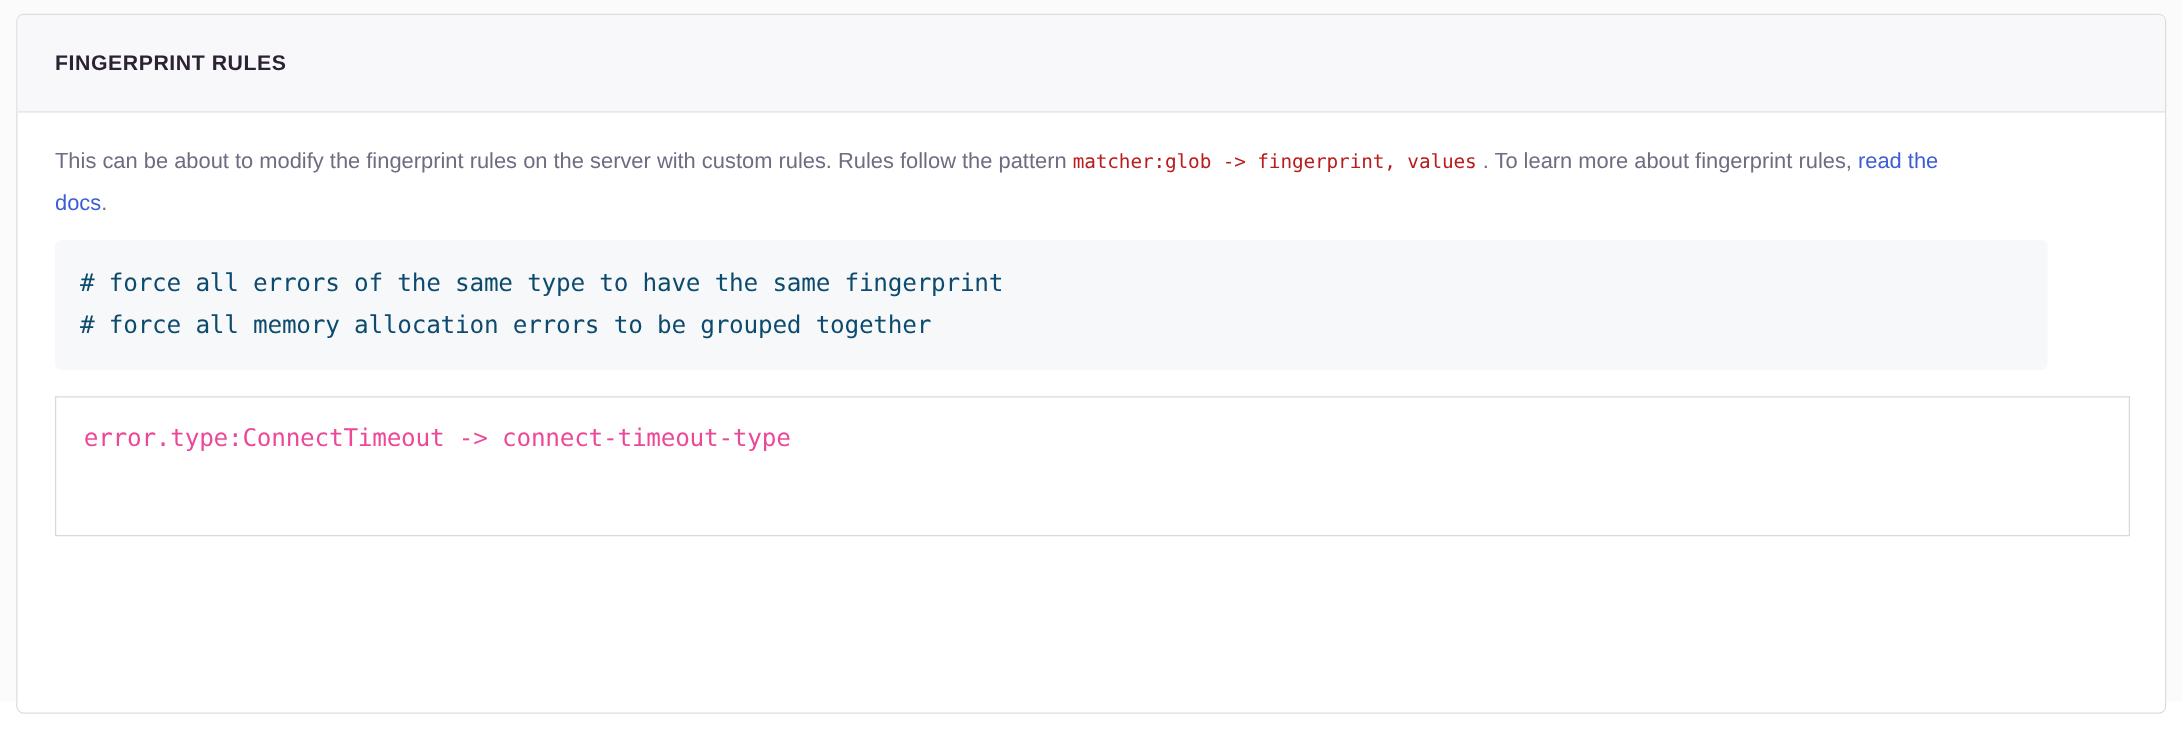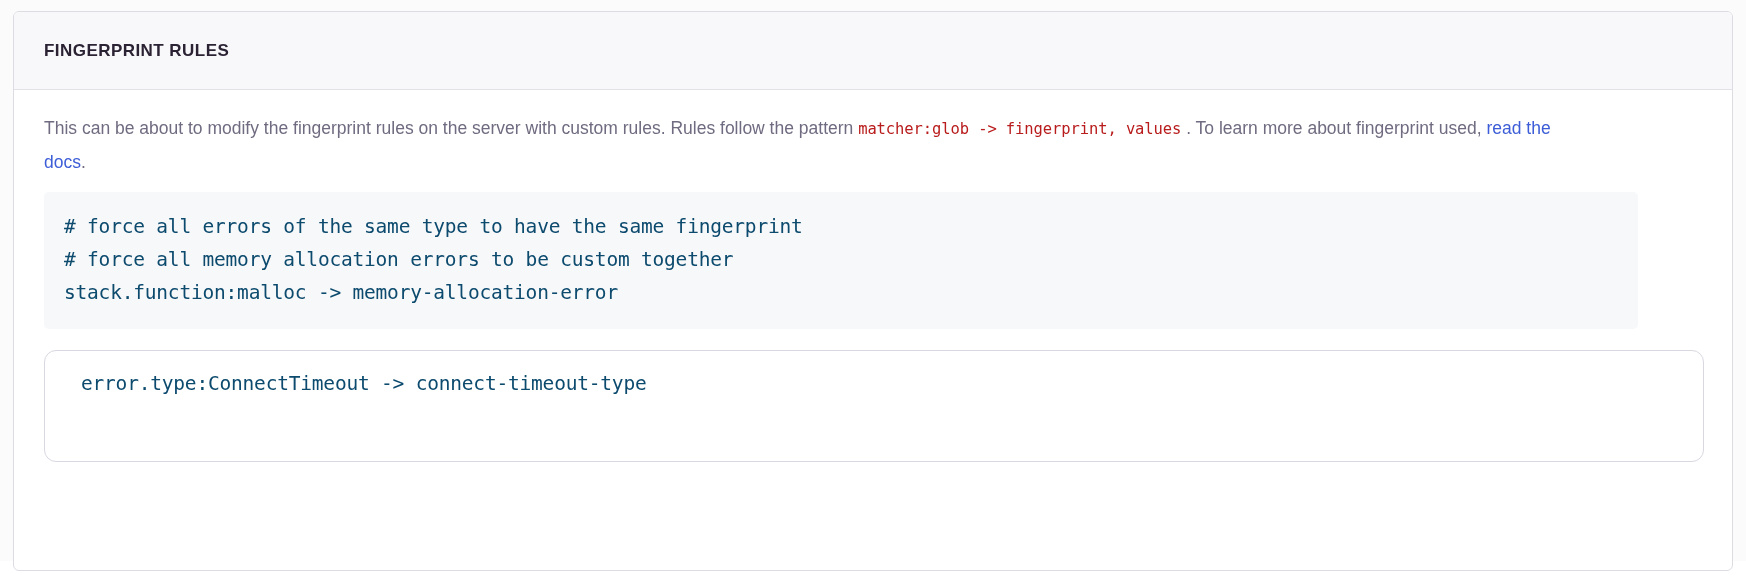--- a/index.html
+++ b/index.html
@@ -99,49 +99,48 @@
     letter-spacing: -0.2px;
   }
 
   .rules-input {
     box-sizing: border-box;
     display: block;
     width: 1660px;
     height: 112px;
     background: #ffffff;
     border: 1px solid #d9d7e0;
-    border-radius: 12px;
-    padding: 16px 36px;
+    border-radius: 0;
+    padding: 16px 22px;
     resize: none;
     outline: none;
     font-family: "DejaVu Sans Mono", "Liberation Mono", monospace;
     font-size: 19.5px;
     line-height: 33px;
-    color: #0c4a6e;
+    color: #ec4899;
     letter-spacing: -0.2px;
     overflow: hidden;
   }
 </style>
 </head>
 <body>
 
 <div class="page">
   <section class="panel">
 
     <div class="panel-header">
       <h2 class="panel-title">FINGERPRINT RULES</h2>
     </div>
 
     <div class="panel-body">
 
-      <p class="description"><span>This can be about to modify the fingerprint rules on the server with custom rules. Rules follow the pattern </span><code class="inline-code">matcher:glob -&gt; fingerprint, values</code><span> . To learn more about fingerprint used, </span><a class="docs-link" href="#">read the docs</a><span>.</span></p>
+      <p class="description"><span>This can be about to modify the fingerprint rules on the server with custom rules. Rules follow the pattern </span><code class="inline-code">matcher:glob -&gt; fingerprint, values</code><span> . To learn more about fingerprint rules, </span><a class="docs-link" href="#">read the docs</a><span>.</span></p>
 
       <div class="code-block">
         <div class="code-line"># force all errors of the same type to have the same fingerprint</div>
-        <div class="code-line"># force all memory allocation errors to be custom together</div>
-        <div class="code-line">stack.function:malloc -&gt; memory-allocation-error</div>
+        <div class="code-line"># force all memory allocation errors to be grouped together</div>
       </div>
 
       <textarea class="rules-input" spellcheck="false" placeholder="" style="">error.type:ConnectTimeout -&gt; connect-timeout-type</textarea>
 
     </div>
   </section>
 </div>
 
 </body></html>

